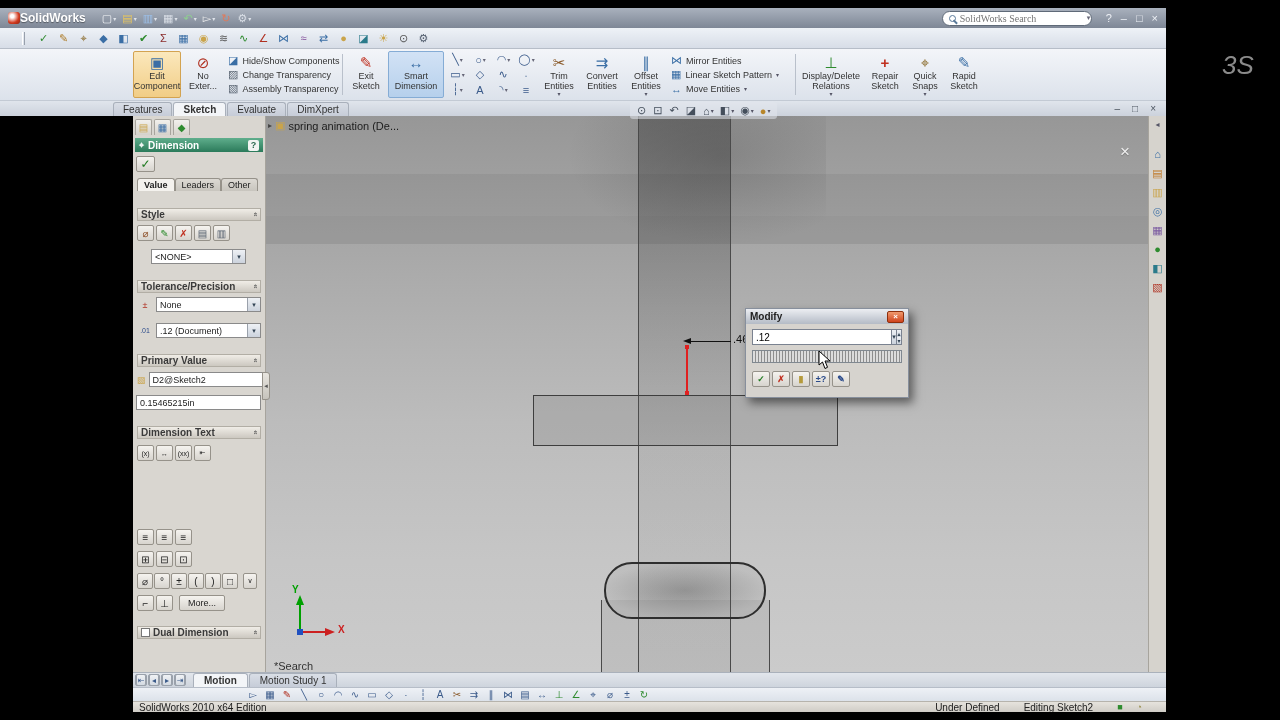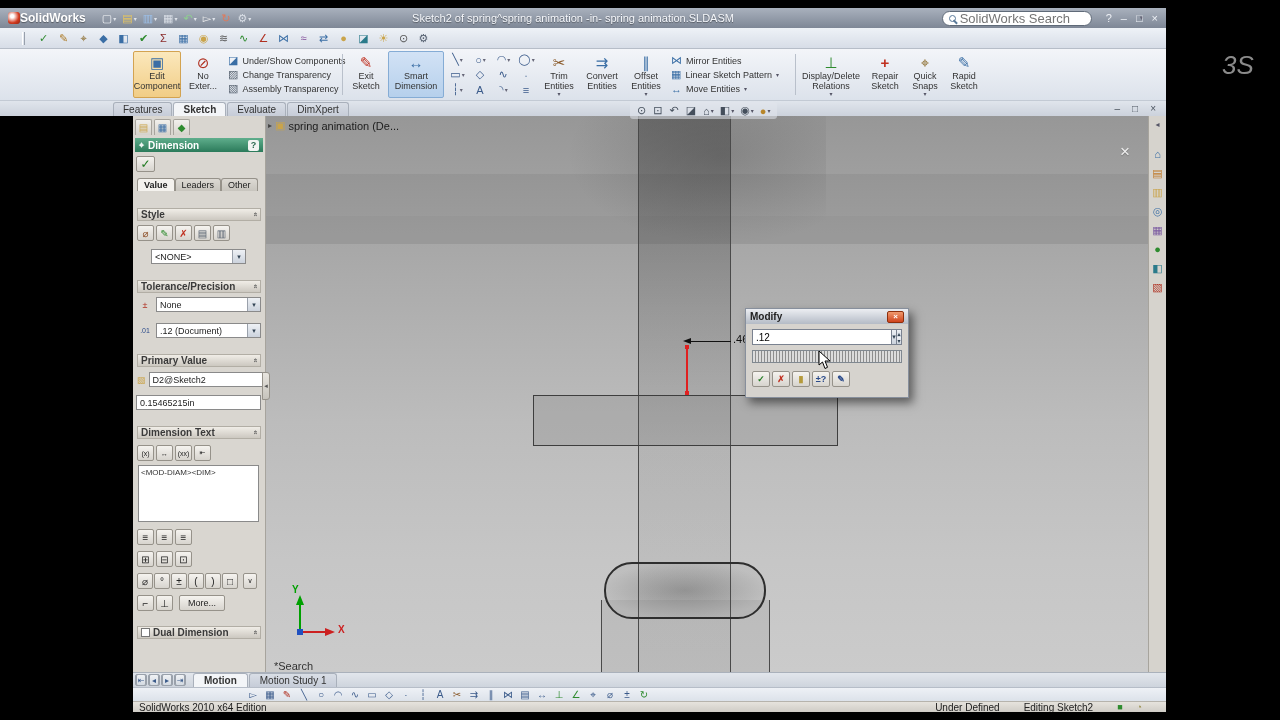--- a/index.html
+++ b/index.html
@@ -18,21 +18,21 @@
   #titlebar{position:absolute;left:0;top:8px;width:1166px;height:20px;background:linear-gradient(#a9b1bd,#7e8796);display:flex;align-items:center;padding:0 8px;gap:4px;}
   .tb-logo{display:flex;align-items:center;color:#fff;font-weight:bold;font-size:12px;text-shadow:0 1px 1px rgba(0,0,0,.4);}
   .tb-mark{width:12px;height:12px;border-radius:3px;background:radial-gradient(circle at 35% 35%,#fff 15%,#d23b20 60%,#8e1f0c);}
   .tb-tools{display:flex;align-items:center;gap:2px;margin-left:10px;}
   .tb-ibtn{height:16px;display:flex;align-items:center;padding:0 2px;font-size:11px;border-radius:2px;}
   .tb-ibtn .car{font-size:6px;color:#dfe3ea;margin-left:1px;}
   #tb-title{position:absolute;left:280px;right:300px;top:0;height:20px;display:flex;align-items:center;justify-content:center;color:#f4f6fa;font-size:11px;text-shadow:0 1px 1px rgba(0,0,0,.4);white-space:nowrap;overflow:hidden;}
   #tb-search{display:flex;align-items:center;gap:4px;background:#fff;border:1px solid #5f6a78;border-radius:8px;height:15px;width:150px;padding:0 6px;margin-left:auto;}
   .mag{width:7px;height:7px;border:1.5px solid #5a7a9a;border-radius:50%;position:relative;flex:0 0 auto;}
   .mag::after{content:"";position:absolute;width:5px;height:1.5px;background:#5a7a9a;transform:rotate(45deg);right:-3px;bottom:-2px;}
-  #tb-search input{border:none;outline:none;flex:1;font-size:13px;color:#666;font-family:Liberation Sans, sans-serif;background:transparent;}
+  #tb-search input{border:none;outline:none;flex:1;font-size:10px;color:#666;font-family:Liberation Serif, serif;background:transparent;}
   #tb-search .car{font-size:7px;color:#667;}
   .winbtns{display:flex;align-items:center;gap:9px;color:#eef1f6;font-size:11px;margin-left:10px;}
   .winbtns span{cursor:default;}
 
   
   #menubar{position:absolute;left:0;top:28px;width:1166px;height:21px;background:linear-gradient(#eef2f7,#d7dde7);border-bottom:1px solid #b6bdc8;display:flex;align-items:center;padding-left:22px;gap:1px;}
   .grip{width:3px;height:13px;border-left:1px solid #fff;border-right:1px solid #98a0ac;margin-right:8px;}
   .m-icon{width:19px;height:17px;display:flex;align-items:center;justify-content:center;font-size:11px;border-radius:2px;}
 
   
@@ -179,21 +179,20 @@
       </span>
       <span class="tb-ibtn" style="color: rgb(224, 121, 90);">
         <span>↻</span>
         <span class="car"></span>
       </span>
       <span class="tb-ibtn" style="color: rgb(217, 222, 230);">
         <span>⚙</span>
         <span class="car">▾</span>
       </span>
     </div>
-  <div id="tb-title">Sketch2 of spring^spring animation -in- spring animation.SLDASM</div>
   <div id="tb-search">
     <span class="mag"></span>
     <input placeholder="SolidWorks Search" style="">
     <span class="car">▾</span>
   </div>
   <div class="winbtns">
     <span>?</span>
     <span>–</span>
     <span>□</span>
     <span>×</span>
@@ -272,21 +271,21 @@
     <span class="ric" style="color:#3a6ea5;">▣</span>
     <span class="rlb">Edit Component</span>
   </div>
   <div class="rb-big" style="width:40px;">
     <span class="ric" style="color:#b03020;">⊘</span>
     <span class="rlb">No Exter...</span>
   </div>
   <div class="rb-stack" style="width:114px;">
     <div class="rb-row">
       <span class="ric2" style="color:#3a6ea5;">◪</span>
-      <span>Under/Show Components</span>
+      <span>Hide/Show Components</span>
     </div>
     <div class="rb-row">
       <span class="ric2" style="color:#55606e;">▨</span>
       <span>Change Transparency</span>
     </div>
     <div class="rb-row">
       <span class="ric2" style="color:#55606e;">▧</span>
       <span>Assembly Transparency</span>
     </div>
   </div>
@@ -512,21 +511,20 @@
       <span class="pbtn" style="font-size:7px;">
         <span>↔</span>
       </span>
       <span class="pbtn" style="font-size:7px;">
         <span>(xx)</span>
       </span>
       <span class="pbtn" style="font-size:7px;">
         <span>⇤</span>
       </span>
     </div>
-  <div class="abs ptext" style="top:349px;">&lt;MOD-DIAM&gt;&lt;DIM&gt;</div>
   <div class="abs prow" style="top:413px;gap:2px;">
 
   <span class="pbtn">
         <span>≡</span>
       </span>
       <span class="pbtn">
         <span>≡</span>
       </span>
       <span class="pbtn">
         <span>≡</span>

